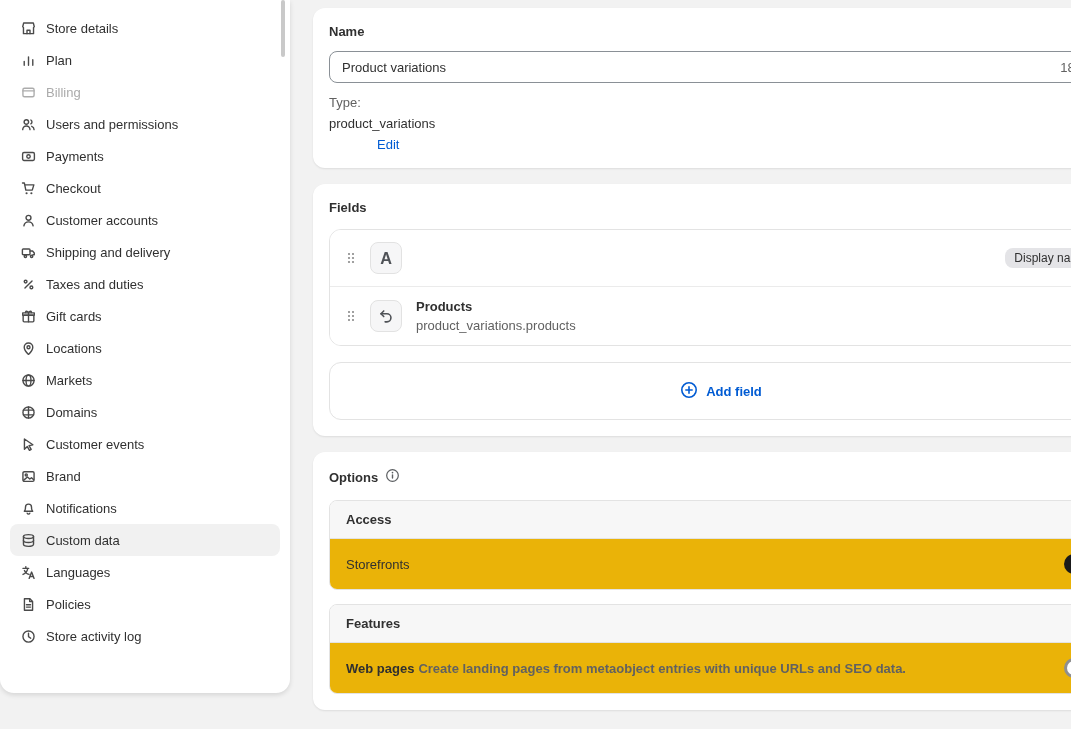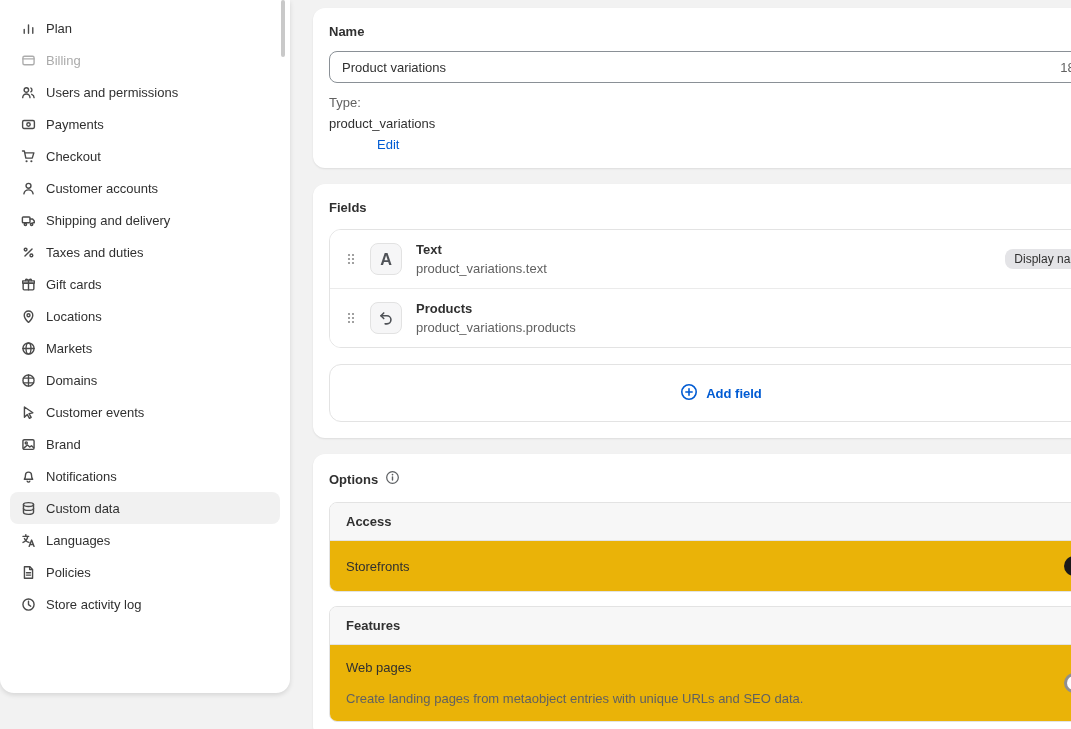--- a/index.html
+++ b/index.html
@@ -71,38 +71,48 @@
   .add-box {
     margin-top:16px; border:1px solid #e3e3e3; border-radius:12px; height:58px;
     display:flex; align-items:center; justify-content:center; gap:8px;
     cursor:pointer; color:#005bd3; font-weight:bold;
   }
 
   
   .sect { border:1px solid #e3e3e3; border-radius:8px; margin-top:14px; overflow:hidden; }
   .sect-h { background:#f7f7f7; border-bottom:1px solid #e3e3e3; padding:11px 16px; font-weight:bold; }
   .sect-row { display:flex; align-items:center; justify-content:space-between; padding:15px 16px; gap:16px; background:#eab308; }
-  .row-text { display:flex; flex-direction:column; gap:16px; }
+  .row-text { display:flex; gap:4px;font-weight:bold; }
   .rt { color:#303030; }
   .rd { color:#616161; }
 
   .toggle { position:relative; width:32px; height:20px; border-radius:10px; background:#8f8f8f; cursor:pointer; flex:none; }
   .toggle::after {
     content:""; position:absolute; left:3px; top:3px; width:14px; height:14px;
     border-radius:7px; background:#fff;
   }
   .toggle[aria-checked="true"] { background:#1a1a1a; }
   .toggle[aria-checked="true"]::after { left:auto; right:3px; }
 </style>
 </head>
 <body>
 
 <nav class="sidebar">
   <div class="sb-thumb"></div>
 
+  <div class="nav-item">
+      <span class="icon">
+        <svg width="15" height="15" viewBox="0 0 14 14" fill="none" stroke="#4a4a4a" stroke-width="1.3" stroke-linecap="round" stroke-linejoin="round">
+          <path d="M2.3 6v5.8h9.4V6"></path>
+          <path d="M1.6 5.4l.9-3.6h9l.9 3.6"></path>
+          <path d="M5.6 11.8V8.6h2.8v3.2"></path>
+        </svg>
+      </span>
+      <span class="label">Store details</span>
+    </div>
   <div class="nav-item">
       <span class="icon">
         <svg width="15" height="15" viewBox="0 0 14 14" fill="none" stroke="#4a4a4a" stroke-width="1.3" stroke-linecap="round" stroke-linejoin="round">
           <path d="M3 11.5V7.8M7 11.5V3.6M11 11.5V6.2"></path>
         </svg>
       </span>
       <span class="label">Plan</span>
     </div>
   <div class="nav-item" aria-disabled="true">
       <span class="icon">
@@ -305,24 +315,20 @@
               <circle cx="7" cy="8" r="1.1"></circle>
               <circle cx="3" cy="12" r="1.1"></circle>
               <circle cx="7" cy="12" r="1.1"></circle>
             </svg>
           </span>
         <span class="tile">
             <svg width="20" height="20" viewBox="0 0 16 16">
               <text x="8" y="12.5" text-anchor="middle" font-size="13" font-weight="bold" fill="#4f5257" font-family="Liberation Sans, sans-serif">A</text>
             </svg>
           </span>
-        <span class="finfo">
-          <span class="ftitle">Text</span>
-          <span class="fsub">product_variations.text</span>
-        </span>
         <span class="badge">Display name</span>
       </div>
       <div class="frow">
         <span class="handle">
             <svg width="10" height="16" viewBox="0 0 10 16" fill="#8a8a8a">
               <circle cx="3" cy="4" r="1.1"></circle>
               <circle cx="7" cy="4" r="1.1"></circle>
               <circle cx="3" cy="8" r="1.1"></circle>
               <circle cx="7" cy="8" r="1.1"></circle>
               <circle cx="3" cy="12" r="1.1"></circle>

